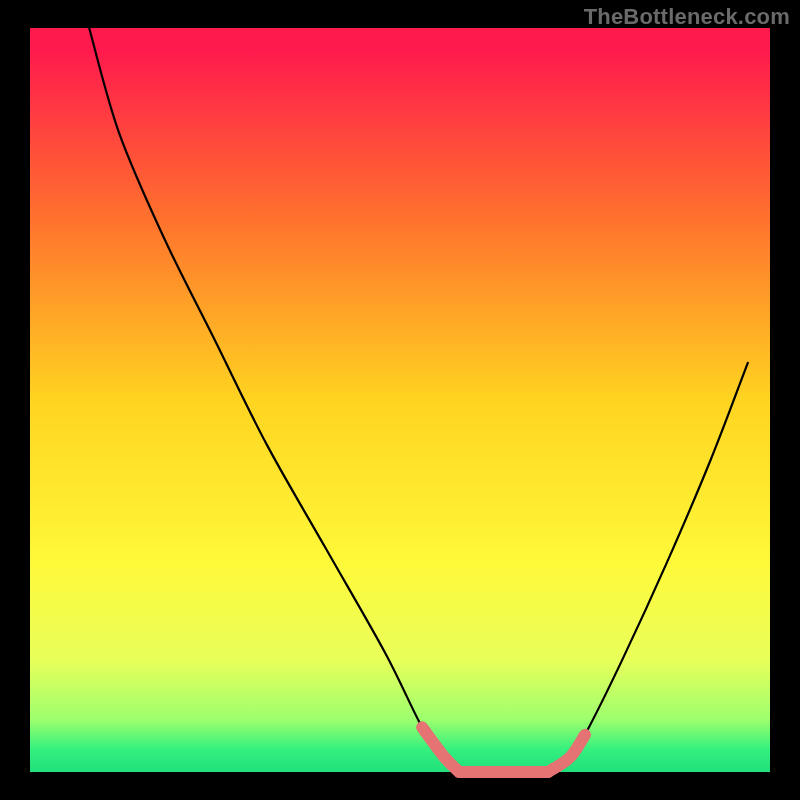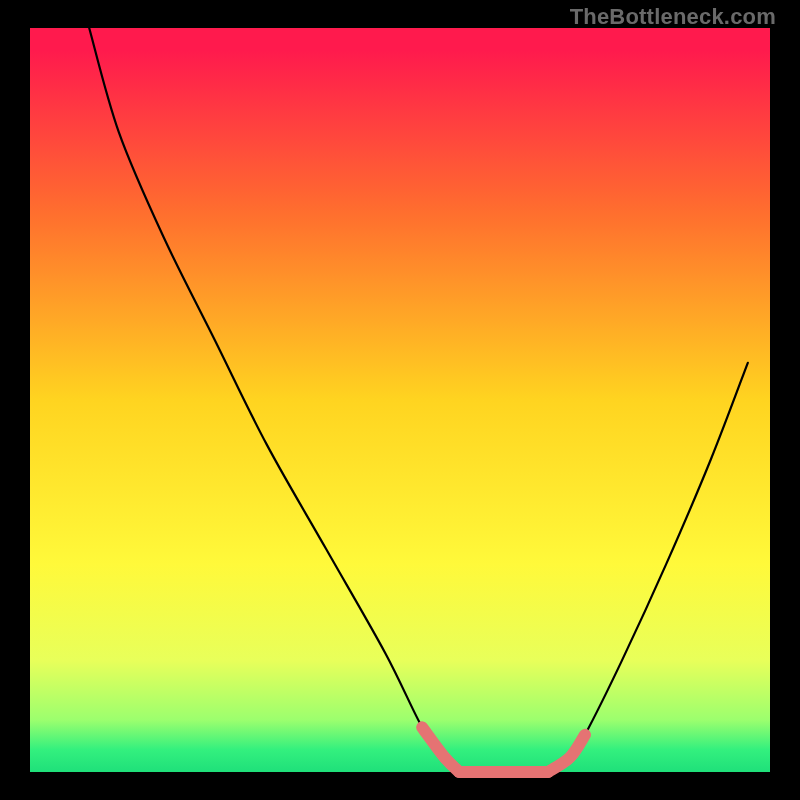--- a/index.html
+++ b/index.html
@@ -12,21 +12,21 @@
   }
   .chart-container {
     position: relative;
     width: 800px;
     height: 800px;
     background: #000;
   }
   .watermark {
     position: absolute;
     top: 4px;
-    right: 24px;
+    right: 10px;
     font-size: 22px;
     font-weight: bold;
     color: #6a6a6a;
     letter-spacing: 0.2px;
     z-index: 10;
   }
   svg.plot {
     position: absolute;
     left: 0;
     top: 0;

